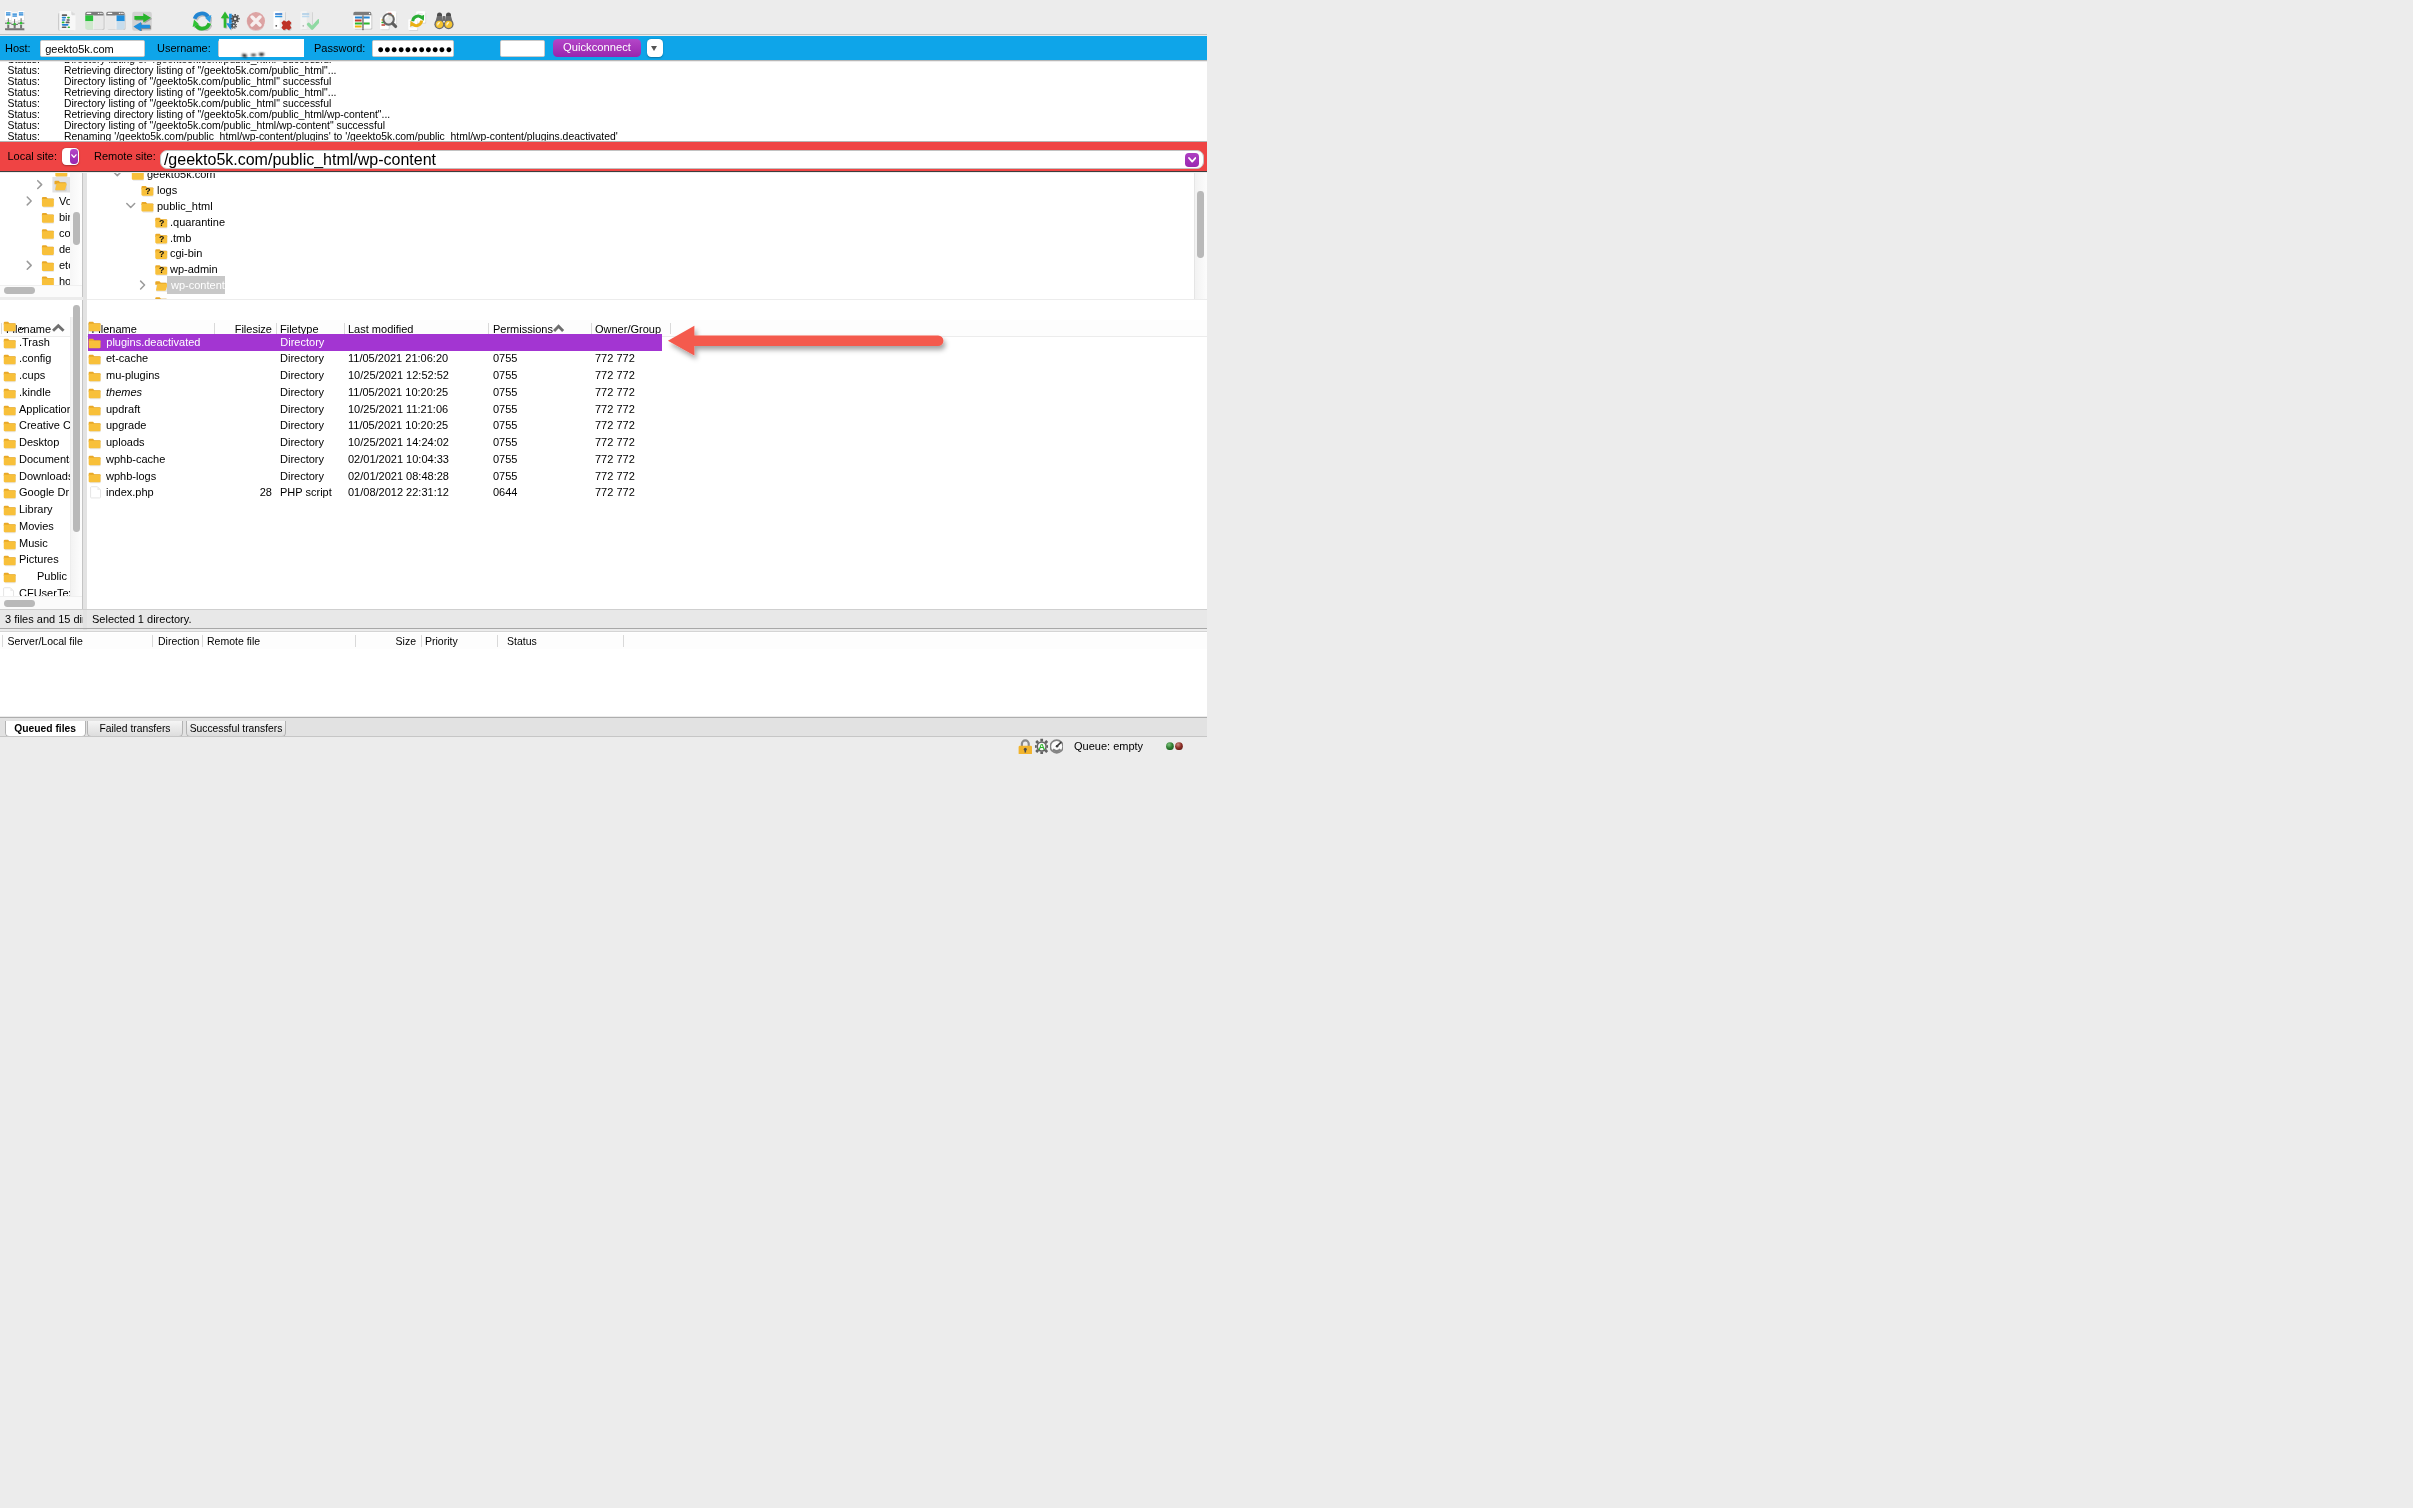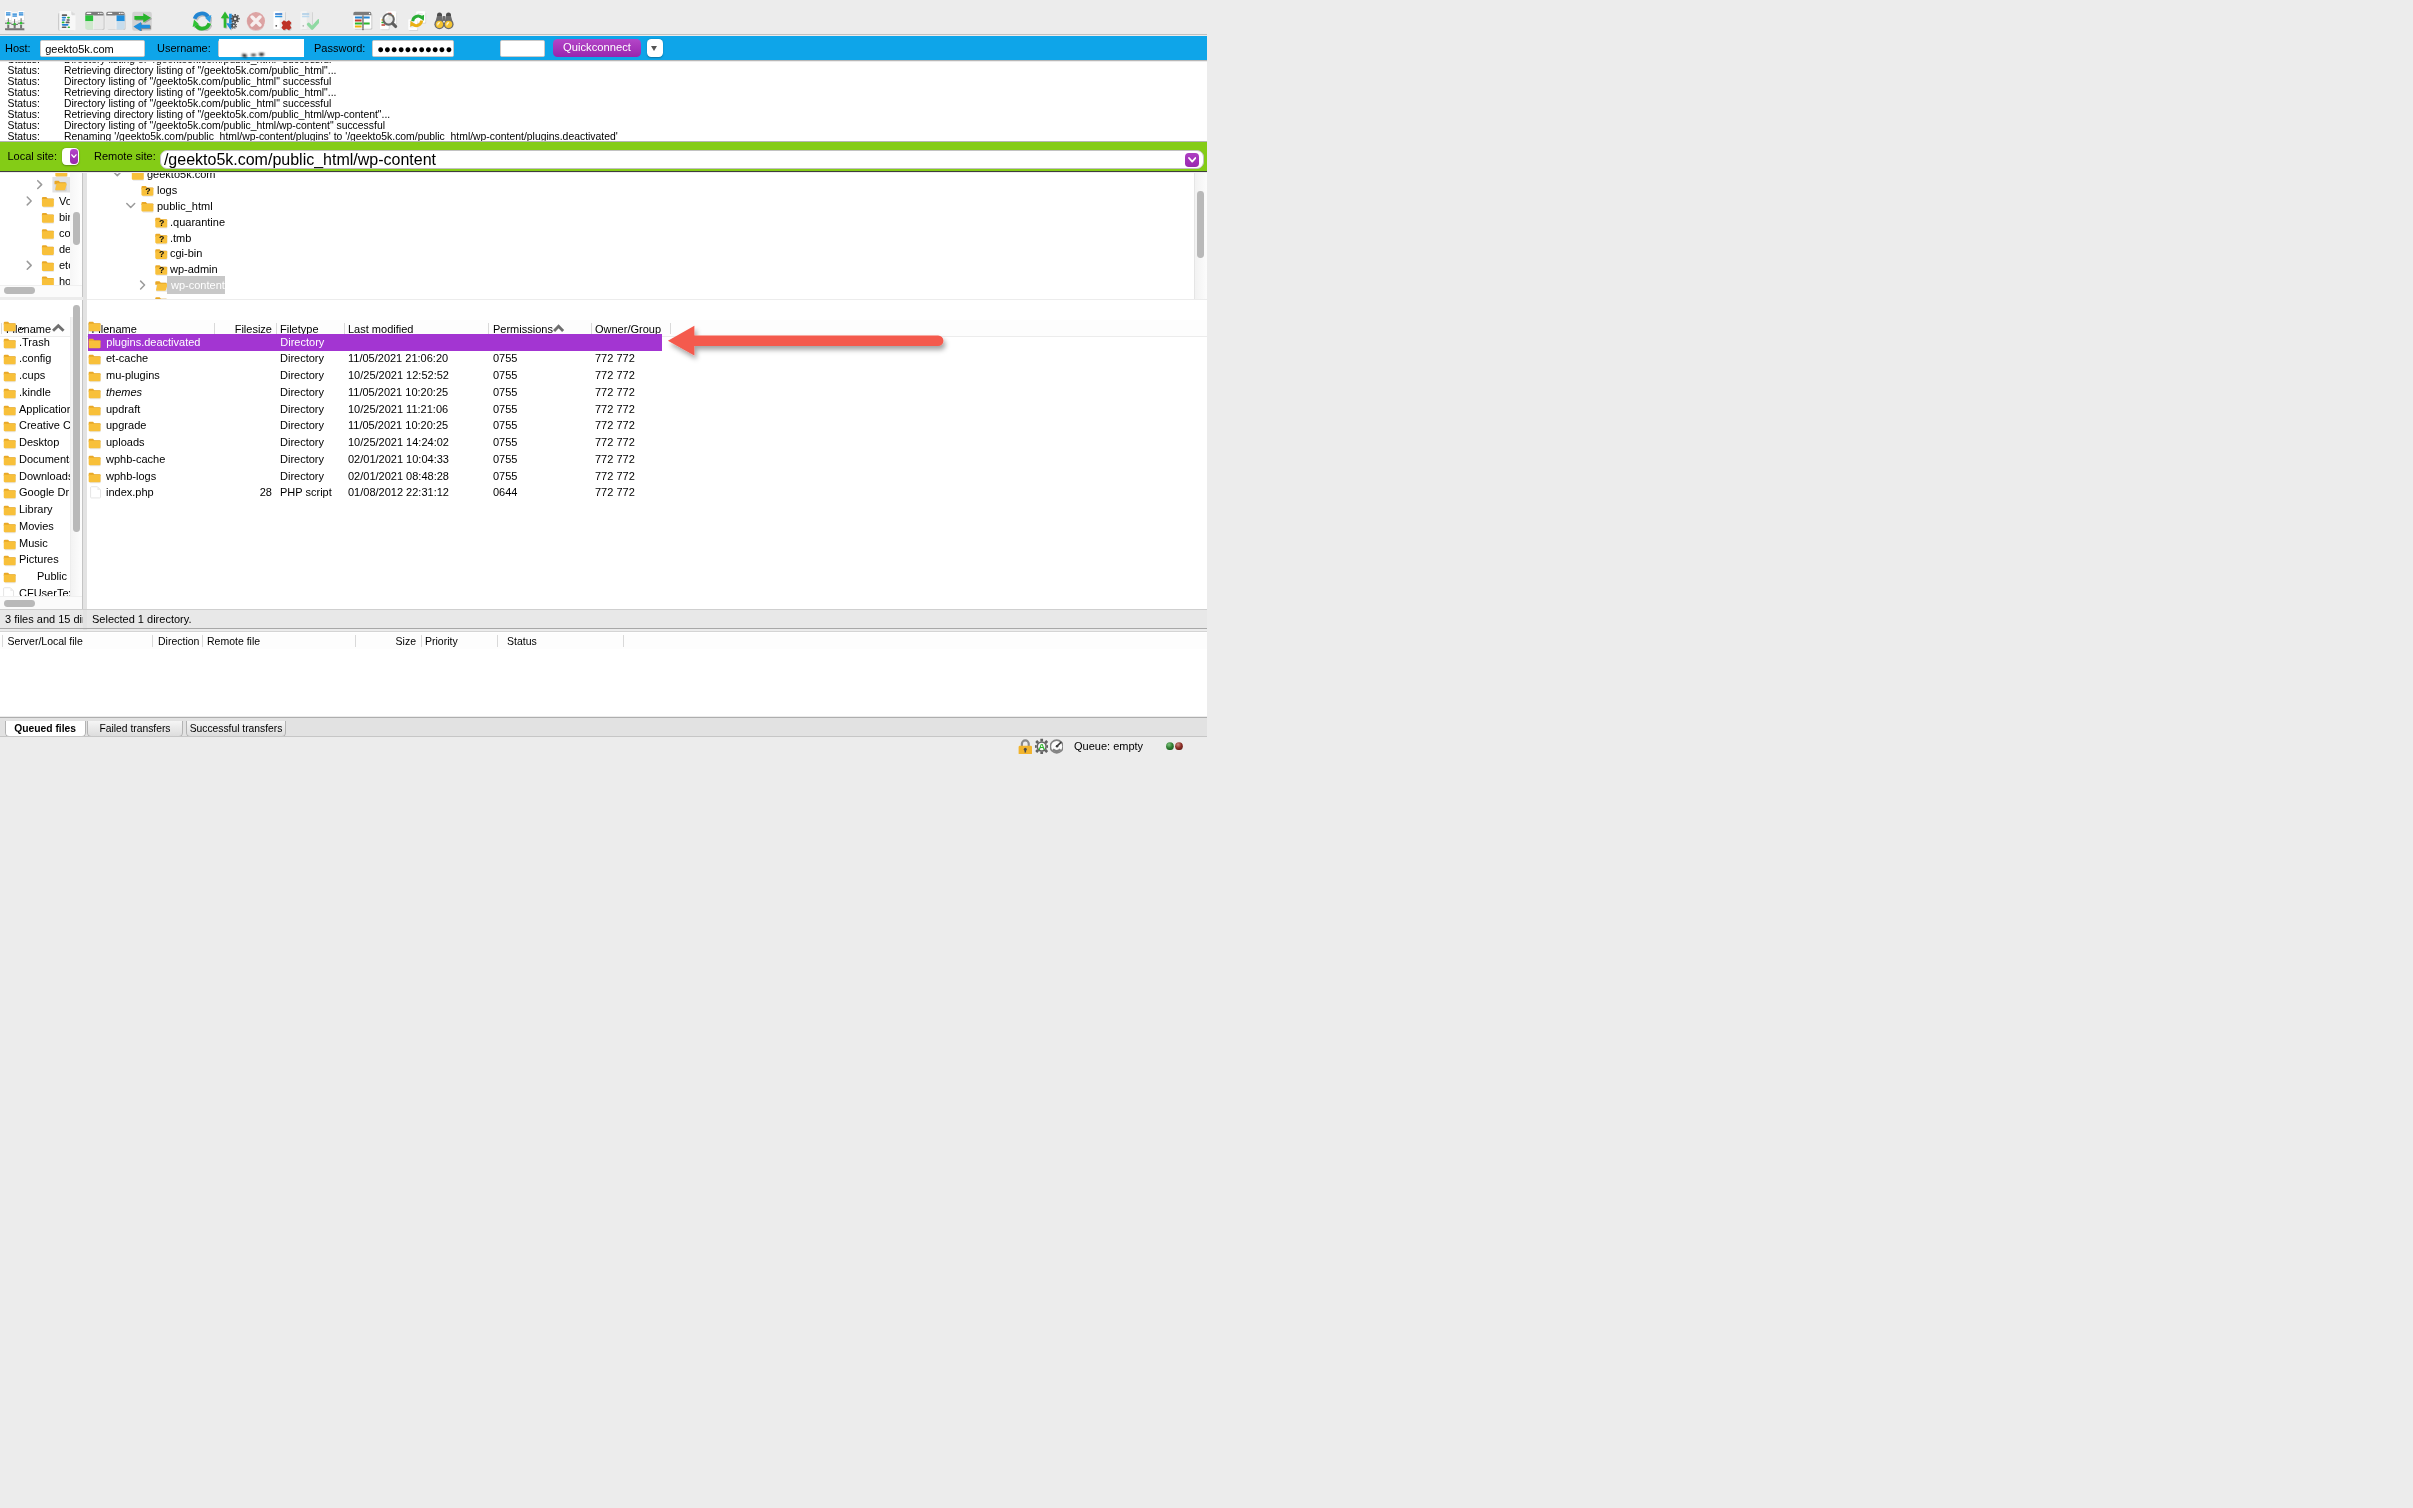--- a/index.html
+++ b/index.html
@@ -10,21 +10,21 @@
   #qcbar { left:0; top:36px; width:1207px; height:25px; background:#0ea5e9; border-bottom:0.8px solid #b7b7b7; }
   #qcbar .lbl { position:absolute; top:5.9px; font-size:11px; }
   .inp { position:absolute; top:3.8px; height:17px; background:#fff; border:0.8px solid #c9c9c9; border-radius:1.7px; font-size:11px; line-height:15px; padding-left:4.2px; font-family:"Liberation Sans", sans-serif; }
   #qcbtn { position:absolute; left:553px; top:3.4px; width:88px; height:18px; border-radius:4.6px; background:linear-gradient(#b446c8,#9826ae); color:#fff; font-size:11.2px; text-align:center; line-height:17.6px; }
   #qcdrop { position:absolute; left:647px; top:3.4px; width:15.5px; height:18px; border-radius:4.2px; background:#fff; box-shadow:0 0.4px 1.7px rgba(0,0,0,0.3); }
   #qcdrop:after { content:""; position:absolute; left:3.9px; top:6.7px; border-left:3.9px solid transparent; border-right:3.9px solid transparent; border-top:5px solid #555; }
   #statuslog { left:0; top:62px; width:1207px; height:80px; background:#fff; border-bottom:0.8px solid #b5b5b5; overflow:hidden; }
   #statuslog .line { position:absolute; left:0; width:1207px; height:11px; font-size:10.4px; line-height:11px; white-space:pre; }
   .st { position:absolute; left:7.5px; }
   .msg { position:absolute; left:64px; }
-  #sitebar { left:0; top:142px; width:1207px; height:30px; background:#84cc16; }
+  #sitebar { left:0; top:142px; width:1207px; height:30px; background:#ef4444; }
   #darkline { left:0; top:171px; width:1207px; height:1.3px; background:#3d3d3d; }
   #splitter { left:83px; top:173px; width:4.2px; height:457px; background:#e3e3e3; }
   #ltree { left:0; top:173px; width:83px; height:124px; background:#fff; border-right:0.8px solid #c4c4c4; overflow:hidden; }
   #rtree { left:87px; top:173px; width:1120px; height:126px; background:#fff; overflow:hidden; }
   .trow { position:absolute; height:16px; font-size:11px; line-height:16px; white-space:pre; }
   #lfiles { left:0; top:300px; width:83px; height:310px; background:#fff; border-right:0.8px solid #c4c4c4; overflow:hidden; }
   #rfiles { left:87px; top:300px; width:1120px; height:310px; background:#fff; overflow:hidden; }
   .hdr { position:absolute; left:0; top:0; width:100%; height:17px; background:#fdfdfd; border-bottom:0.8px solid #ececec; font-size:11px; line-height:18.4px;margin-top:20px; }
   .hsep { position:absolute; top:2.5px; width:0.8px; height:11.7px; background:#d9d9d9; }
   .frow { position:absolute; left:0; width:100%; height:17px; font-size:11px; line-height:17px; white-space:pre; }

